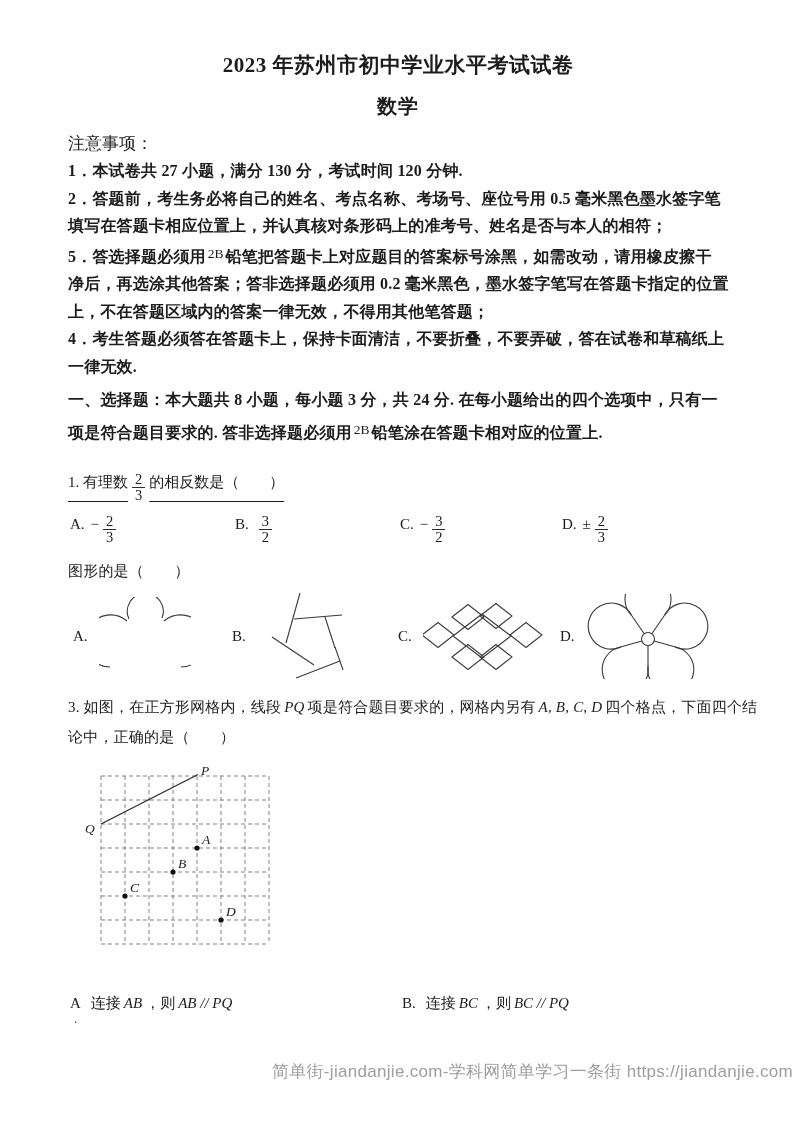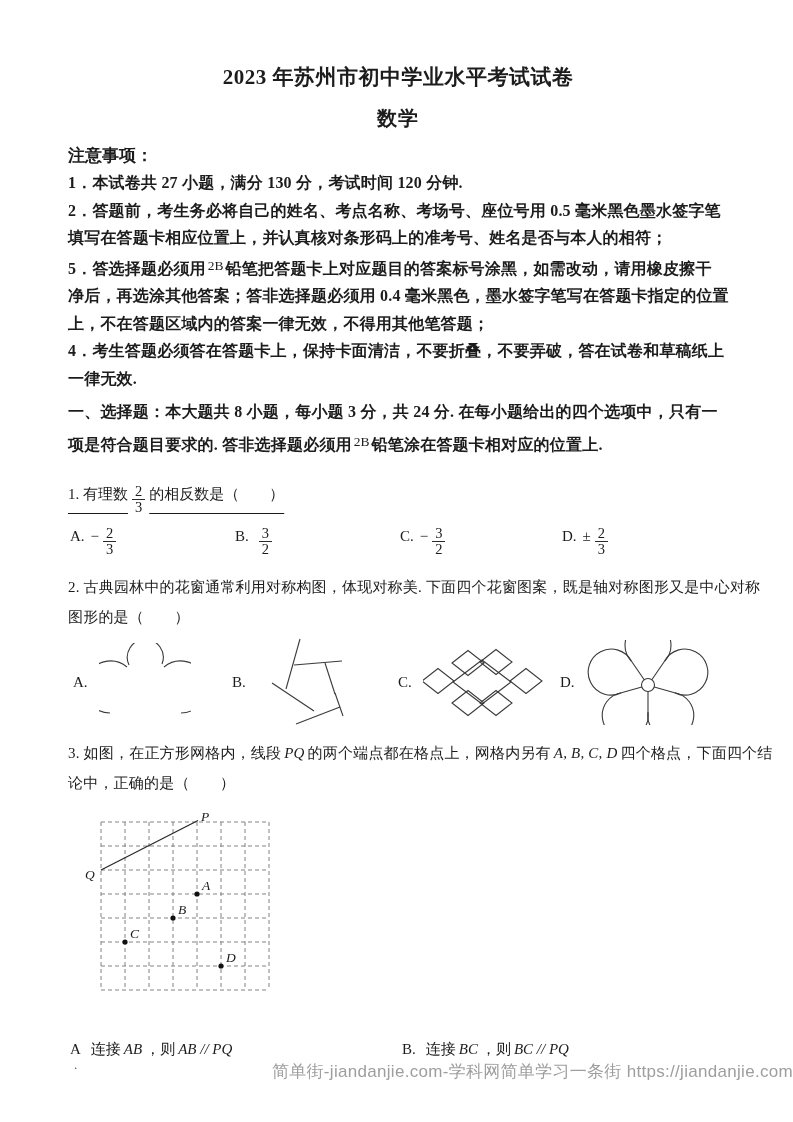--- a/index.html
+++ b/index.html
@@ -5,30 +5,30 @@
   html,body{margin:0;padding:0;background:#e8e8e8;}
   .page{
     position:relative;
     width:793px;height:1122px;
     background:#ffffff;
     font-family:"Liberation Serif","DejaVu Serif",serif;
     color:#1c1c1c;
     overflow:hidden;
     margin:0 auto;
   }
-  .content{position:absolute;left:68px;top:64px;width:660px;}
+  .content{position:absolute;left:68px;top:52px;width:660px;}
   .title{
     font-size:21px;font-weight:bold;text-align:center;
     line-height:26px;margin:0 0 16px 0;letter-spacing:.5px;
   }
   .subject{
     font-size:20px;font-weight:bold;text-align:center;
     line-height:24px;margin:0 0 13px 0;letter-spacing:1px;
   }
-  .notice-head{font-size:17px;font-weight:bold;line-height:26px;}
+  .notice-head{font-size:17px;font-weight:normal;line-height:26px;}
   .nline{font-size:16px;font-weight:bold;line-height:27.5px;white-space:nowrap;letter-spacing:.2px;}
   .sline{font-size:16px;font-weight:bold;line-height:30px;white-space:nowrap;letter-spacing:.2px;}
   .sec{margin-top:5px;}
   .sup2b{
     font-weight:normal;font-size:13.5px;vertical-align:4px;
     letter-spacing:0;padding:0 2px;
   }
   .qtext{font-size:15px;font-weight:normal;line-height:30px;white-space:nowrap;letter-spacing:.2px;}
   .mi{font-style:italic;font-family:"Liberation Serif",serif;padding:0 3px;}
   
@@ -69,41 +69,40 @@
   <div class="content">
 
     <h1 class="title">2023 年苏州市初中学业水平考试试卷</h1>
     <h2 class="subject">数学</h2>
 
     <div class="notice-head">注意事项：</div>
     <div class="nline">1．本试卷共 27 小题，满分 130 分，考试时间 120 分钟.</div>
     <div class="nline">2．答题前，考生务必将自己的姓名、考点名称、考场号、座位号用 0.5 毫米黑色墨水签字笔</div>
     <div class="nline">填写在答题卡相应位置上，并认真核对条形码上的准考号、姓名是否与本人的相符；</div>
     <div class="nline"><span>5．答选择题必须用</span><span class="sup2b">2B</span><span>铅笔把答题卡上对应题目的答案标号涂黑，如需改动，请用橡皮擦干</span></div>
-    <div class="nline">净后，再选涂其他答案；答非选择题必须用 0.4 毫米黑色，墨水签字笔写在答题卡指定的位置</div>
+    <div class="nline">净后，再选涂其他答案；答非选择题必须用 0.2 毫米黑色，墨水签字笔写在答题卡指定的位置</div>
     <div class="nline">上，不在答题区域内的答案一律无效，不得用其他笔答题；</div>
     <div class="nline">4．考生答题必须答在答题卡上，保持卡面清洁，不要折叠，不要弄破，答在试卷和草稿纸上</div>
     <div class="nline">一律无效.</div>
 
     <div class="sec">
       <div class="sline">一、选择题：本大题共 8 小题，每小题 3 分，共 24 分. 在每小题给出的四个选项中，只有一</div>
       <div class="sline"><span>项是符合题目要求的. 答非选择题必须用</span><span class="sup2b">2B</span><span>铅笔涂在答题卡相对应的位置上.</span></div>
     </div>
 
     <div class="q1stem">
       <span class="stem-text">1. 有理数</span><span class="frac"><span class="fnum">2</span><span class="fden">3</span></span><span class="stem-text">的相反数是（　　）</span>
     </div>
     <div class="q1opts">
       <span class="q1opt" style="left:2px"><span class="olabel">A.</span><span class="osign">−</span><span class="frac mid"><span class="fnum">2</span><span class="fden">3</span></span></span>
       <span class="q1opt" style="left:167px"><span class="olabel">B.</span><span class="osign"></span><span class="frac mid"><span class="fnum">3</span><span class="fden">2</span></span></span>
       <span class="q1opt" style="left:332px"><span class="olabel">C.</span><span class="osign">−</span><span class="frac mid"><span class="fnum">3</span><span class="fden">2</span></span></span>
       <span class="q1opt" style="left:494px"><span class="olabel">D.</span><span class="osign">±</span><span class="frac mid"><span class="fnum">2</span><span class="fden">3</span></span></span>
     </div>
 
-    <div class="qtext" style="margin-top:4px">2. 古典园林中的花窗通常利用对称构图，体现对称美. 下面四个花窗图案，既是轴对称图形又是中心对称</div>
     <div class="qtext">图形的是（　　）</div>
 
     <div class="q2row">
       <div class="q2opt" style="left:5px">
         <span class="olabel">A.</span>
         <svg class="pat" width="92" height="78" viewBox="0 0 92 78">
           <path d="M11 70 A26 26 0 1 1 28 24"></path>
           <path d="M30 22 A18 18 0 1 1 63 21"></path>
           <path d="M65 24 A26 26 0 1 1 82 70"></path>
         </svg>
@@ -142,21 +141,21 @@
           <circle cx="62" cy="45" r="6.5"></circle>
           <path d="M58.2 39.8 L45.5 21.3"></path>
           <path d="M65.8 39.8 L78.5 21.3"></path>
           <path d="M68.2 47 L88.6 52.7"></path>
           <path d="M62 51.5 L62 72"></path>
           <path d="M55.8 47 L35.4 52.7"></path>
         </svg>
       </div>
     </div>
 
-    <div class="qtext" style="margin-top:10px"><span>3. 如图，在正方形网格内，线段</span><span class="mi">PQ</span><span>的两个端点都在格点上，网格内另有</span><span class="mi">A, B, C, D</span><span>四个格点，下面四个结</span></div>
+    <div class="qtext" style="margin-top:10px"><span>3. 如图，在正方形网格内，线段</span><span class="mi">PQ</span><span>项是符合题目要求的，网格内另有</span><span class="mi">A, B, C, D</span><span>四个格点，下面四个结</span></div>
     <div class="qtext">论中，正确的是（　　）</div>
 
     <div class="gridwrap">
       <svg width="210" height="200" viewBox="0 0 210 200">
         <path d="M18 12V180 M42 12V180 M66 12V180 M90 12V180 M114 12V180 M138 12V180 M162 12V180 M186 12V180 M18 12H186 M18 36H186 M18 60H186 M18 84H186 M18 108H186 M18 132H186 M18 156H186 M18 180H186" fill="none" stroke="#828282" stroke-width="1" stroke-dasharray="4 3"></path>
         <path d="M18 60 L115 10.5" fill="none" stroke="#2a2a2a" stroke-width="1.3"></path>
         <circle cx="114" cy="84" r="2.6" fill="#111"></circle>
         <circle cx="90" cy="108" r="2.6" fill="#111"></circle>
         <circle cx="42" cy="132" r="2.6" fill="#111"></circle>
         <circle cx="138" cy="156" r="2.6" fill="#111"></circle>

